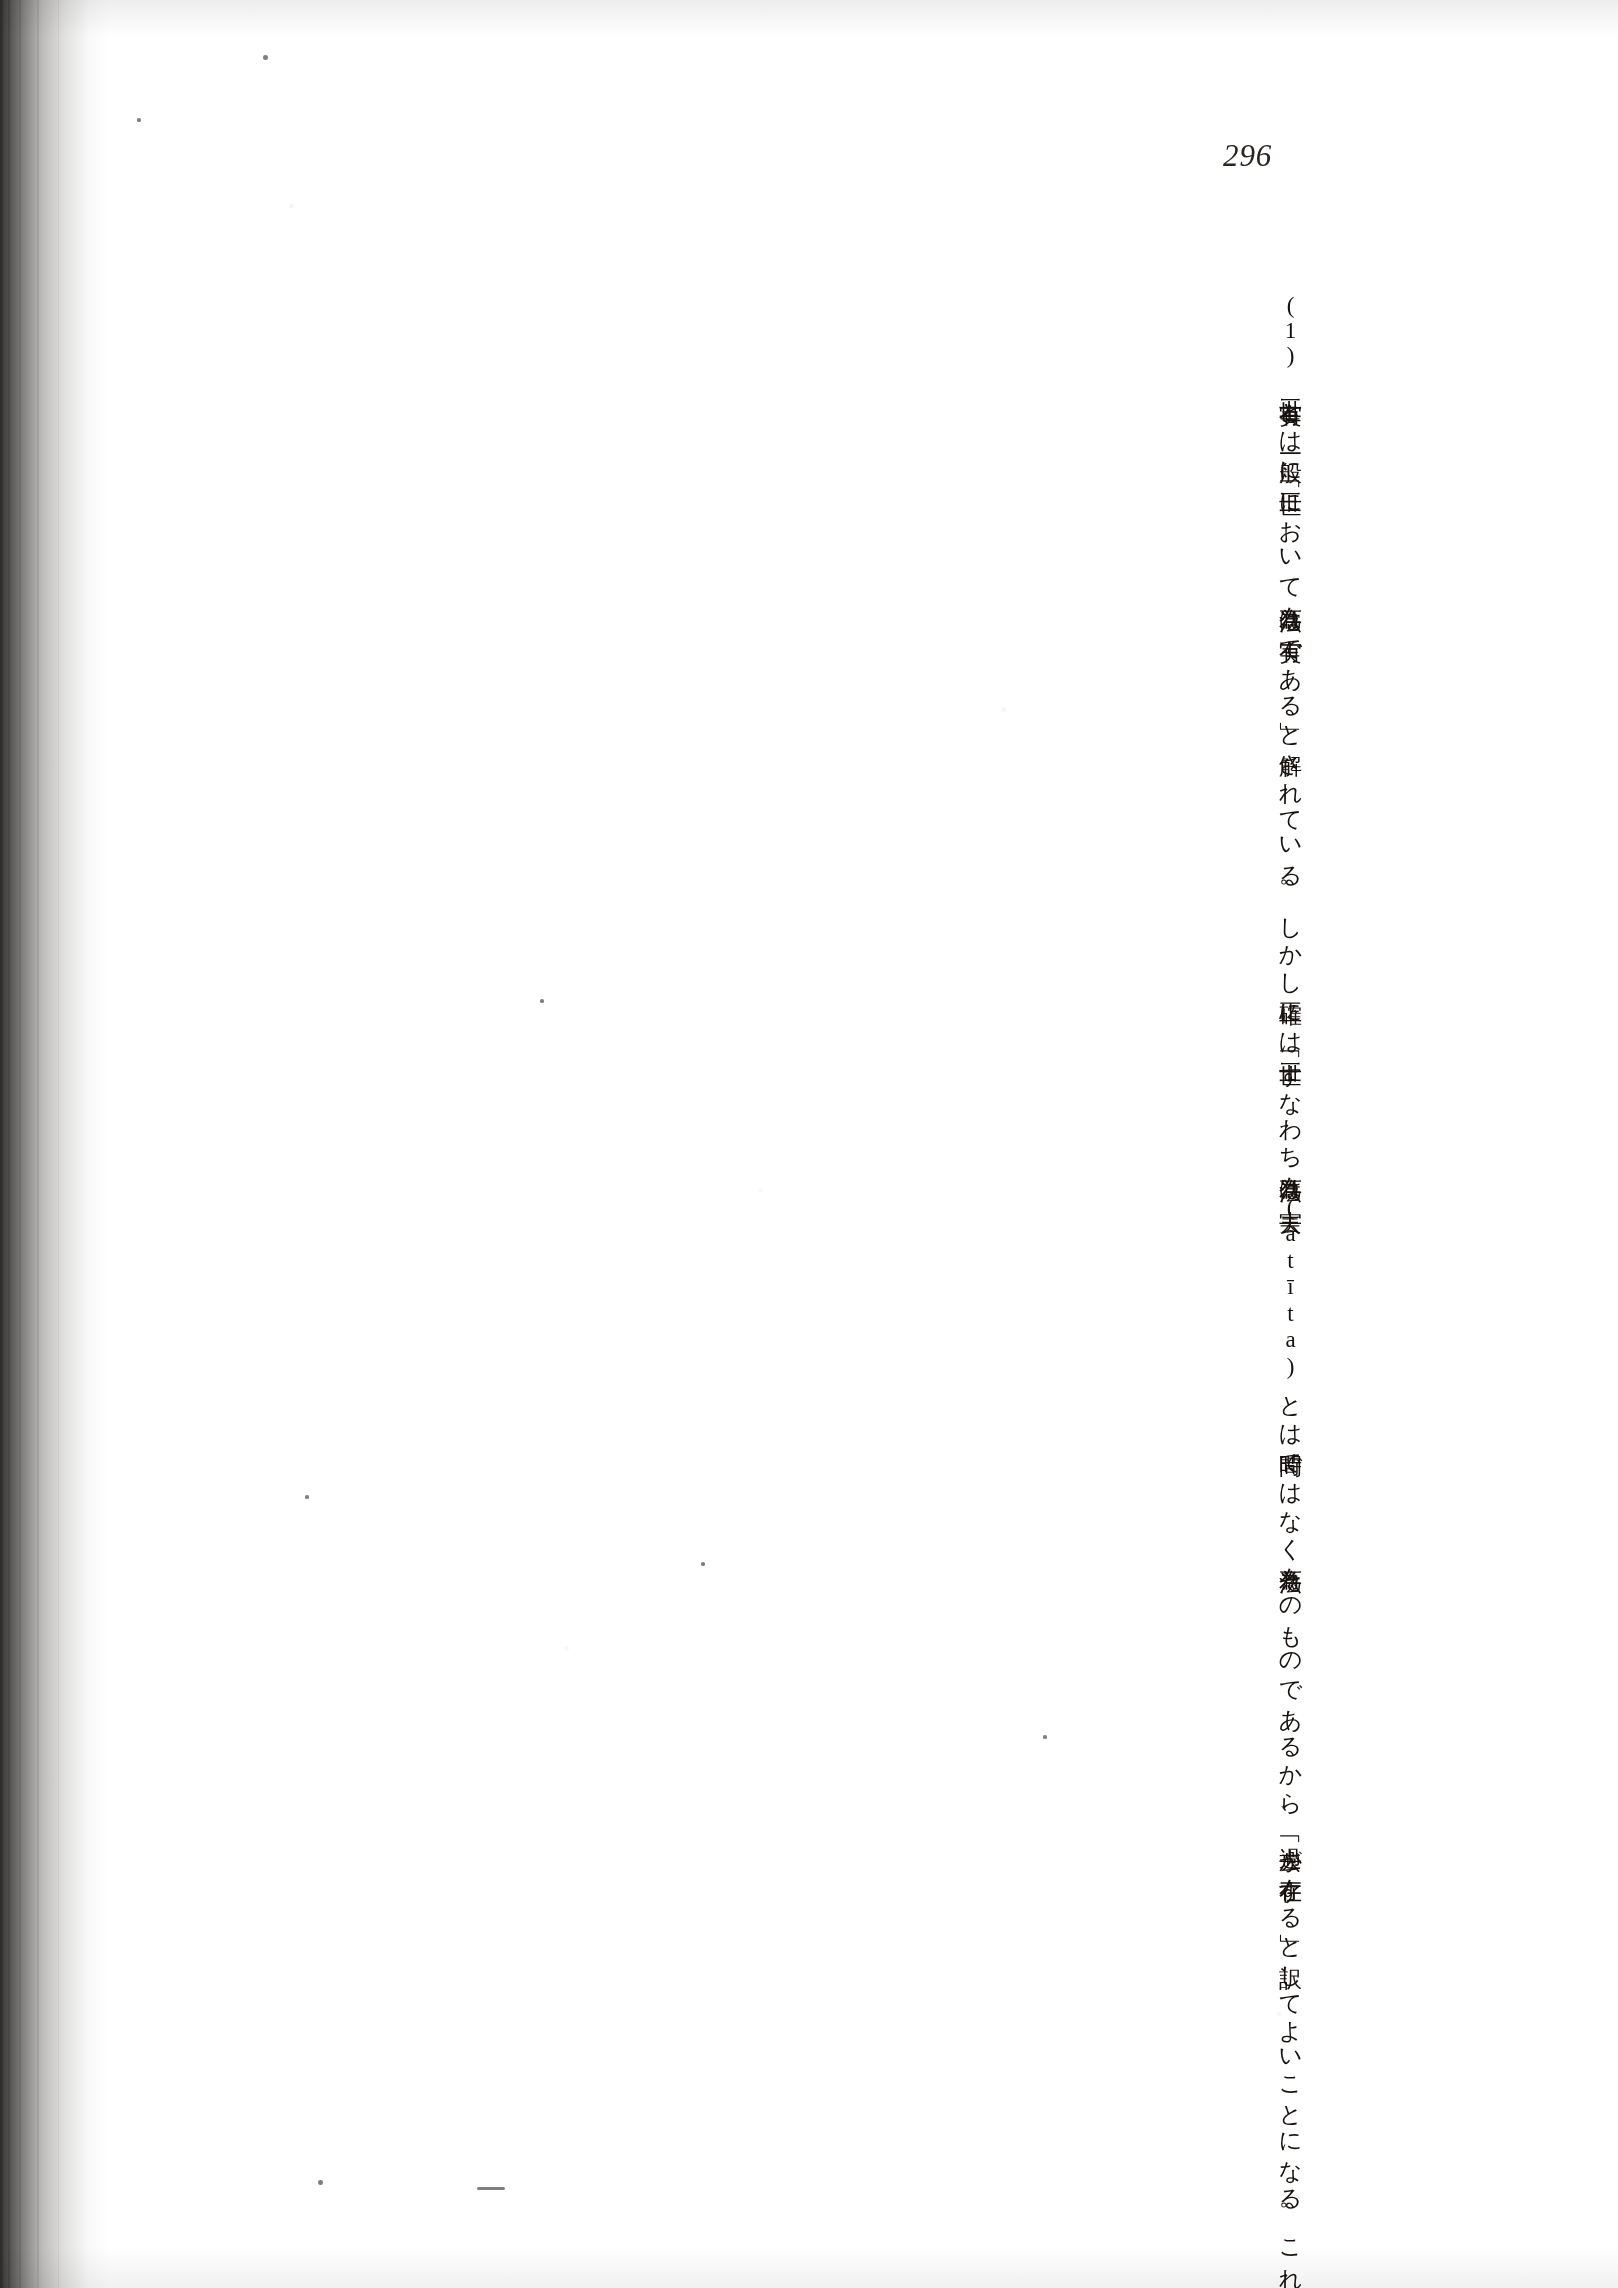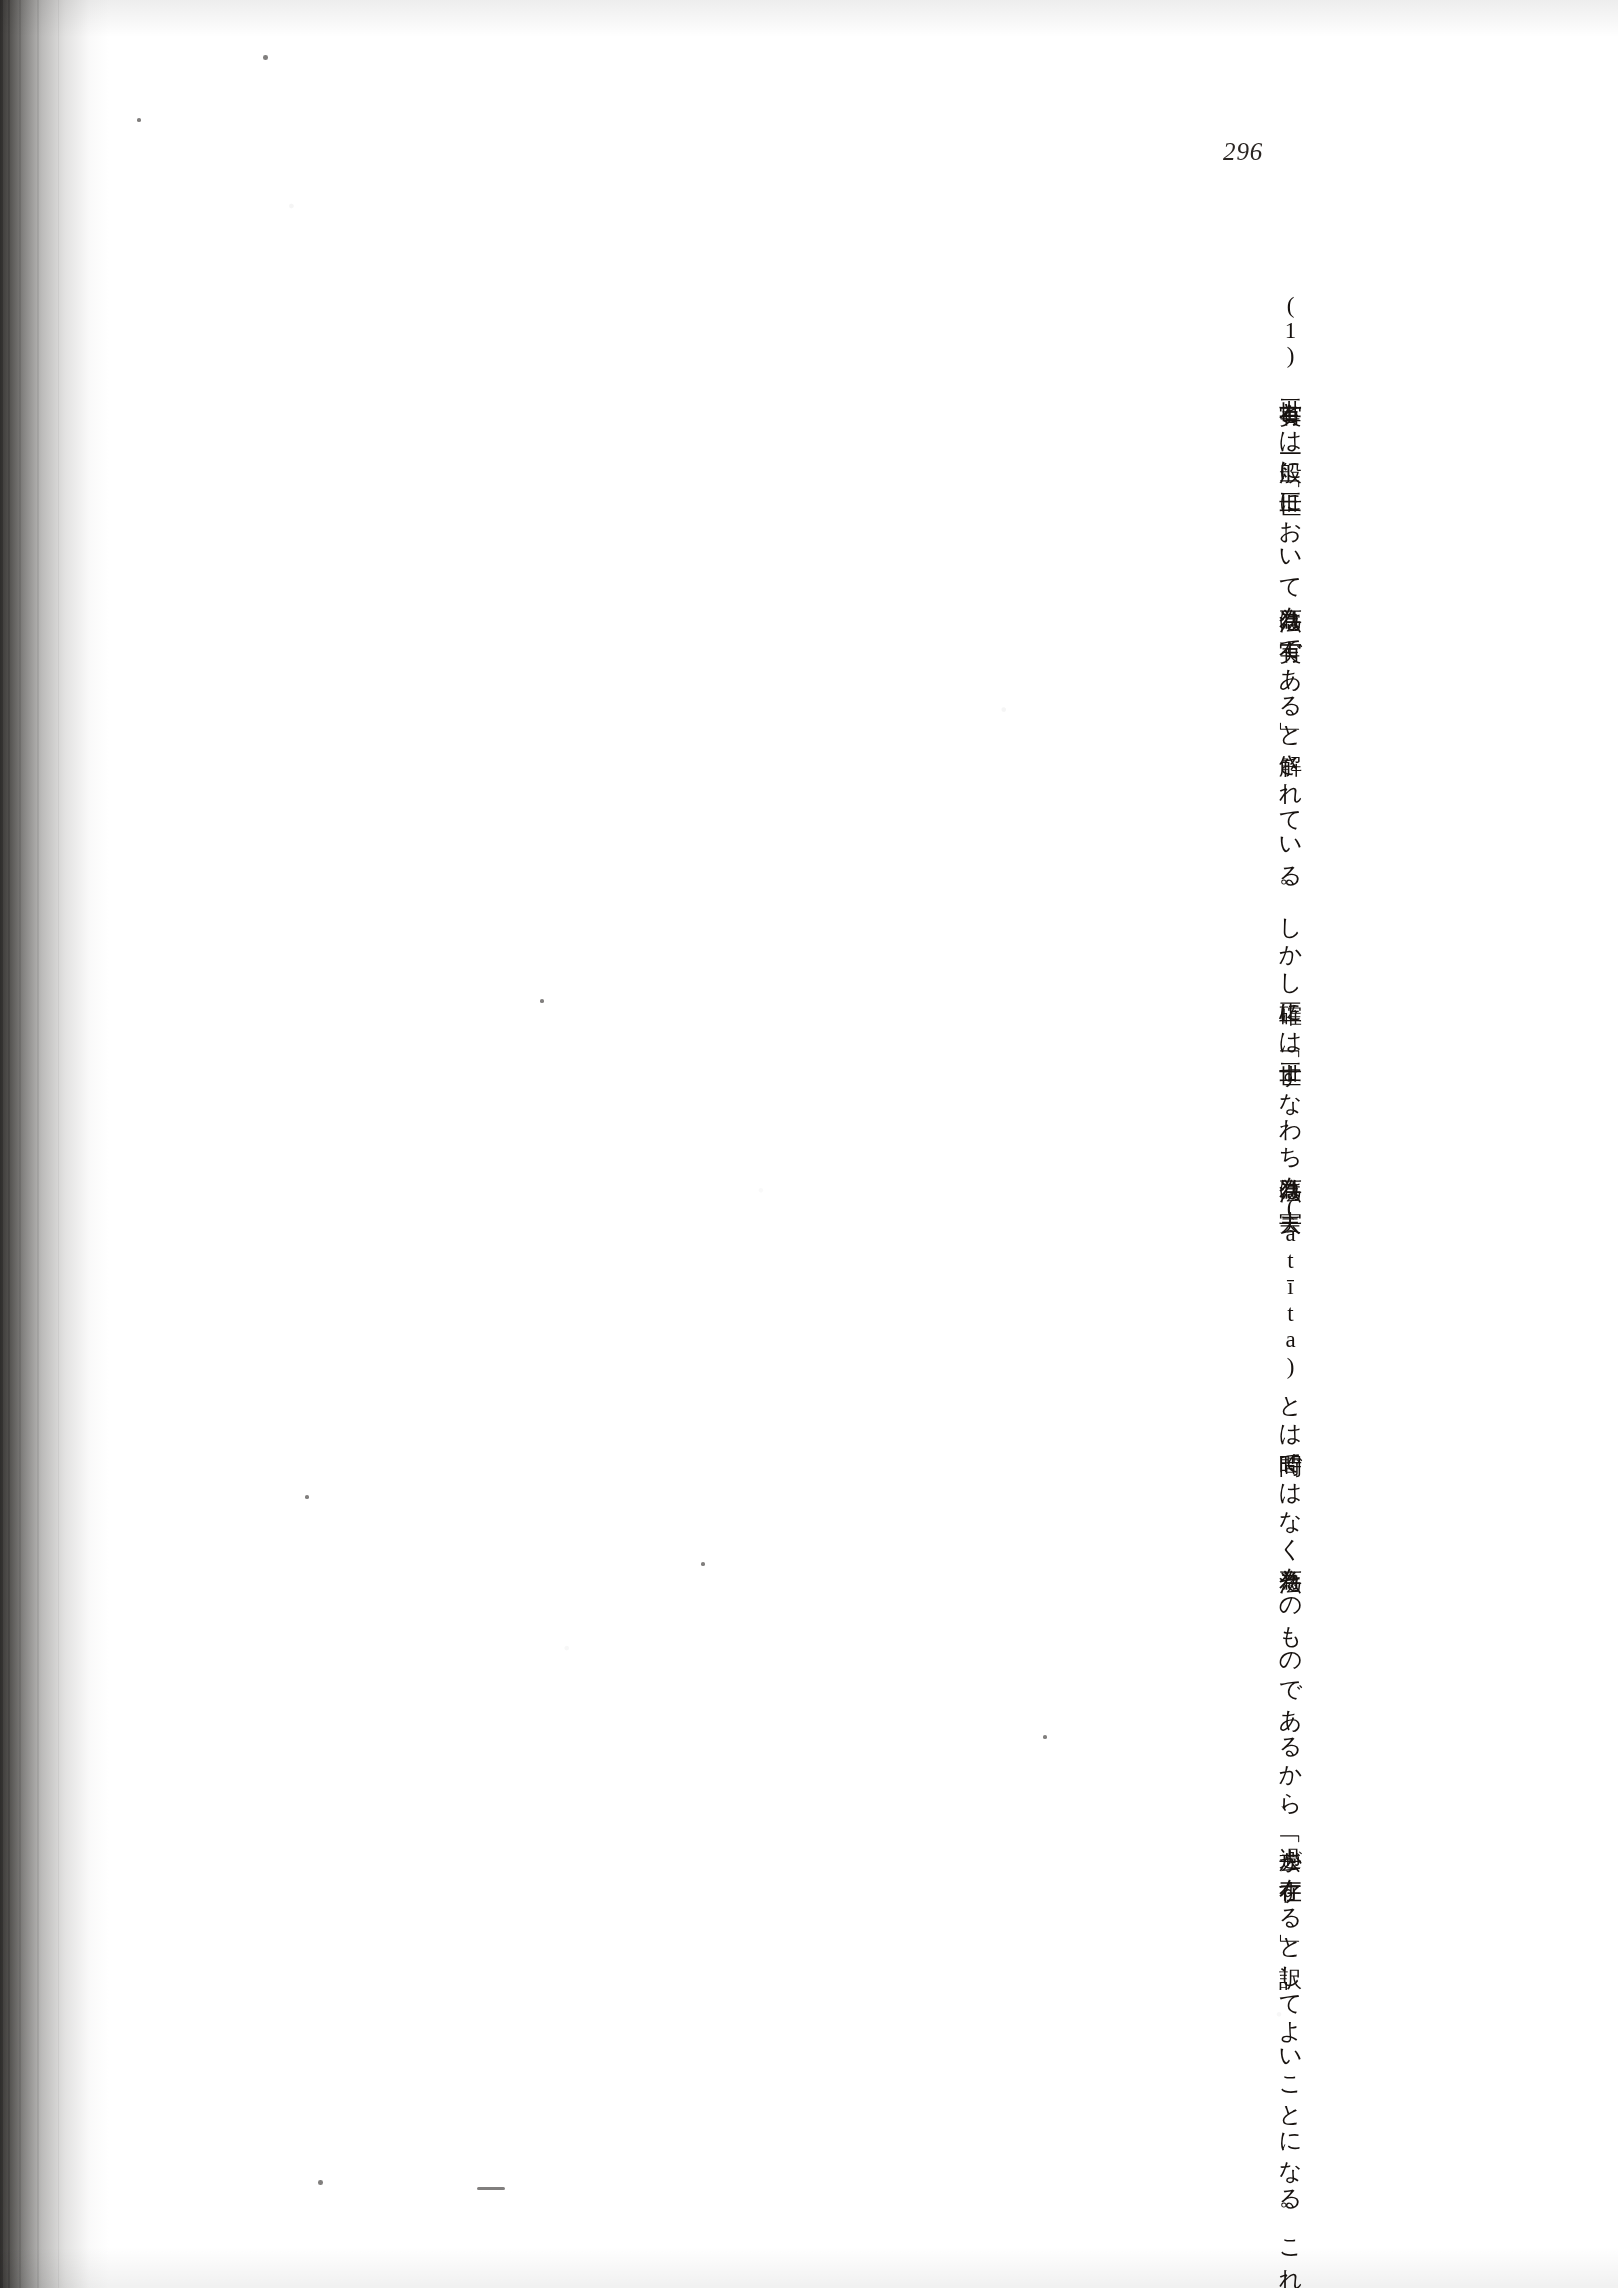--- a/index.html
+++ b/index.html
@@ -74,21 +74,21 @@
     background: rgba(25,22,20,0.55);
     border-radius: 50%;
   }
 
   
   .folio {
     position: absolute;
     top: 138px;
     left: 1223px;
     font-style: italic;
-    font-size: 25px;
+    font-size: 31px;
     letter-spacing: 0.9px;
     color: #2a2522;
   }
 
   
   .notes {
     position: absolute;
     top: 293px;
     left: 111px;
     width: 1191px;

